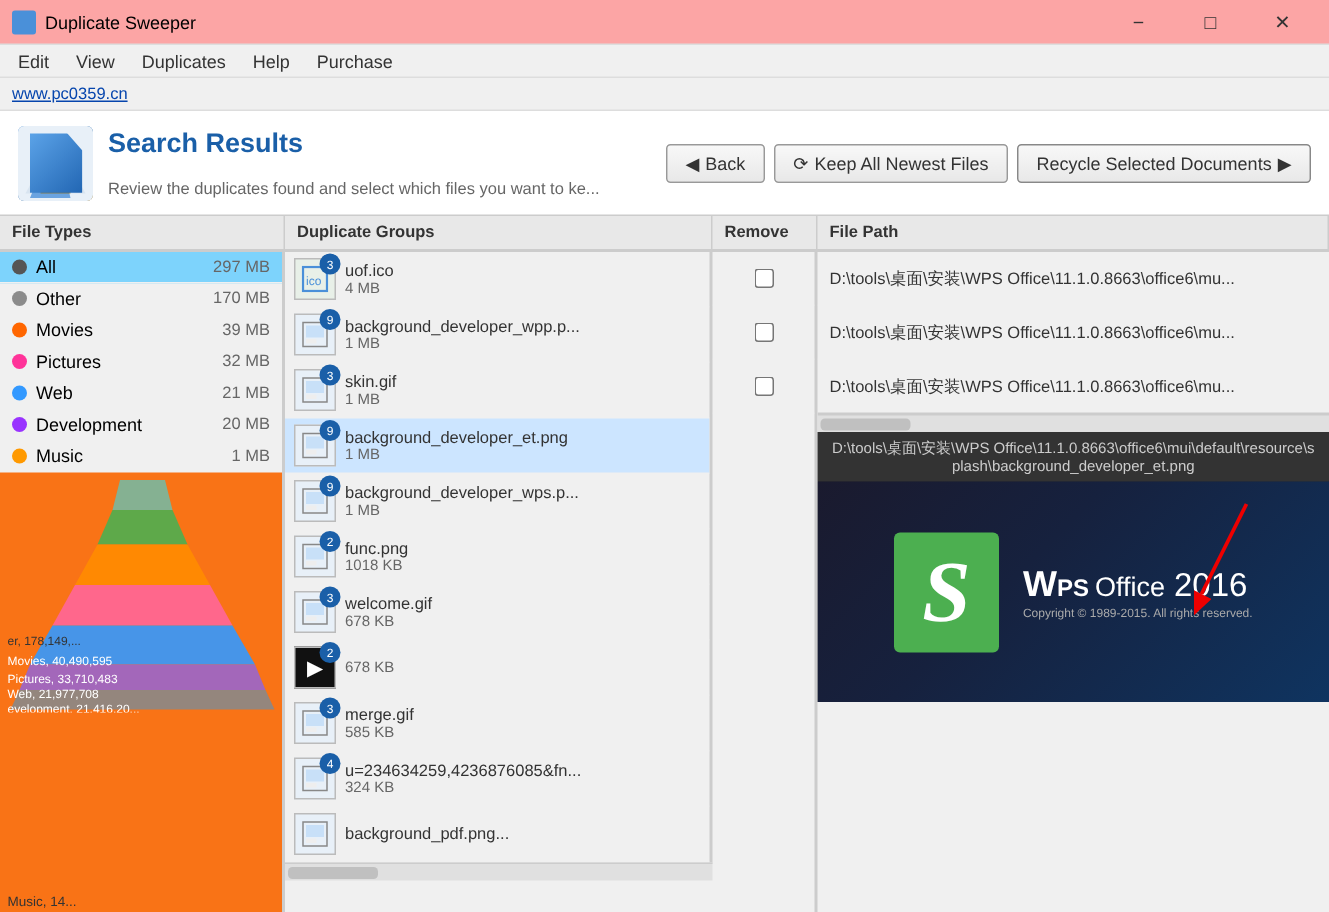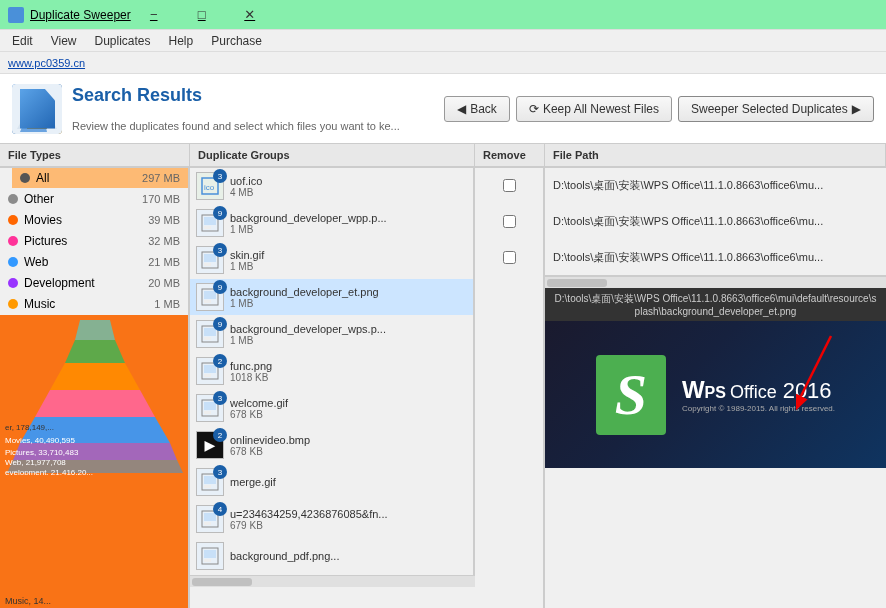--- a/index.html
+++ b/index.html
@@ -1,26 +1,26 @@
 <!DOCTYPE html>
 <html><head>
   <meta charset="utf-8">
   <style>
     * { box-sizing: border-box; margin: 0; padding: 0; }
     body { font-family: 'Segoe UI', Arial, sans-serif; font-size: 12px; background: #f0f0f0; width: 886px; height: 608px; overflow: hidden; }
 
     
     .title-bar {
-      background: #86efac;
+      background: #fca5a5;
       height: 30px;
       display: flex;
       align-items: center;
       padding: 0 8px;
       border-bottom: 1px solid #ddd;
-      text-decoration: underline;
+      justify-content: space-between;
     }
     .title-bar-left { display: flex; align-items: center; gap: 6px; }
     .title-bar-icon { width: 16px; height: 16px; background: #4a90d9; border-radius: 2px; }
     .title-bar-controls { display: flex; gap: 2px; }
     .title-bar-btn { width: 46px; height: 30px; border: none; background: transparent; cursor: pointer; font-size: 13px; display: flex; align-items: center; justify-content: center; color: #333; }
 
     
     .menu-bar {
       background: #f0f0f0;
       height: 22px;
@@ -334,39 +334,39 @@
   <div class="header-buttons">
     <button class="btn">
       <span>◀</span>
       <span>Back</span>
     </button>
     <button class="btn">
       <span>⟳</span>
       <span>Keep All Newest Files</span>
     </button>
     <button class="btn btn-primary">
-      <span>Sweeper Selected Duplicates</span>
+      <span>Recycle Selected Documents</span>
       <span>▶</span>
     </button>
   </div>
 </div>
 
 <div class="col-headers">
   <div class="col-header" style="width: 190px;">File Types</div>
   <div class="col-header" style="width: 285px;">Duplicate Groups</div>
   <div class="col-header" style="width: 70px;">Remove</div>
   <div class="col-header" style="flex:1;">File Path</div>
 </div>
 
 <div class="layout-wrapper">
 
   <div class="left-panel">
     <div>
 
-    <div class="file-type-item" style="background: #fdba74; margin-left: 12px;">
+    <div class="file-type-item" style="background: #7dd3fc;">
           <div class="file-type-dot" style="background: rgb(85, 85, 85);"></div>
           <span class="file-type-name">All</span>
           <span class="file-type-size">297 MB</span>
         </div>
         <div class="file-type-item">
           <div class="file-type-dot" style="background: rgb(139, 139, 139);"></div>
           <span class="file-type-name">Other</span>
           <span class="file-type-size">170 MB</span>
         </div>
         <div class="file-type-item">
@@ -524,49 +524,49 @@
             <div class="dup-name">welcome.gif</div>
             <div class="dup-size">678 KB</div>
           </div>
         </div>
         <div class="dup-group-item">
           <div class="dup-thumb" style="background: rgb(17, 17, 17);">
             <span style="color:#fff;font-size:14px;">▶</span>
             <div class="dup-badge">2</div>
           </div>
           <div class="dup-info">
-            <div class="dup-name">onlinevideo.bmp</div>
             <div class="dup-size">678 KB</div>
           </div>
         </div>
         <div class="dup-group-item">
           <div class="dup-thumb" style="background: rgb(232, 240, 248);">
             <svg width="18" height="18" viewBox="0 0 18 18">
               <rect x="1" y="1" width="16" height="16" fill="none" stroke="#888" stroke-width="1"></rect>
               <rect x="3" y="3" width="12" height="8" fill="#c8e0f8"></rect>
               <rect x="3" y="12" width="7" height="3" fill="#eee"></rect>
             </svg>
             <div class="dup-badge">3</div>
           </div>
           <div class="dup-info">
             <div class="dup-name">merge.gif</div>
+            <div class="dup-size">585 KB</div>
           </div>
         </div>
         <div class="dup-group-item">
           <div class="dup-thumb" style="background: rgb(232, 240, 248);">
             <svg width="18" height="18" viewBox="0 0 18 18">
               <rect x="1" y="1" width="16" height="16" fill="none" stroke="#888" stroke-width="1"></rect>
               <rect x="3" y="3" width="12" height="8" fill="#c8e0f8"></rect>
               <rect x="3" y="12" width="7" height="3" fill="#eee"></rect>
             </svg>
             <div class="dup-badge">4</div>
           </div>
           <div class="dup-info">
             <div class="dup-name">u=234634259,4236876085&amp;fn...</div>
-            <div class="dup-size">679 KB</div>
+            <div class="dup-size">324 KB</div>
           </div>
         </div>
         <div class="dup-group-item">
           <div class="dup-thumb" style="background: rgb(232, 240, 248);">
             <svg width="18" height="18" viewBox="0 0 18 18">
               <rect x="1" y="1" width="16" height="16" fill="none" stroke="#888" stroke-width="1"></rect>
               <rect x="3" y="3" width="12" height="8" fill="#c8e0f8"></rect>
               <rect x="3" y="12" width="7" height="3" fill="#eee"></rect>
             </svg>
           </div>

